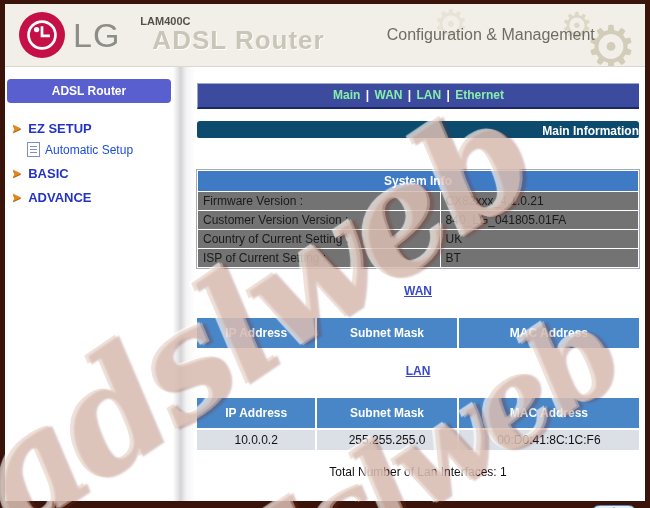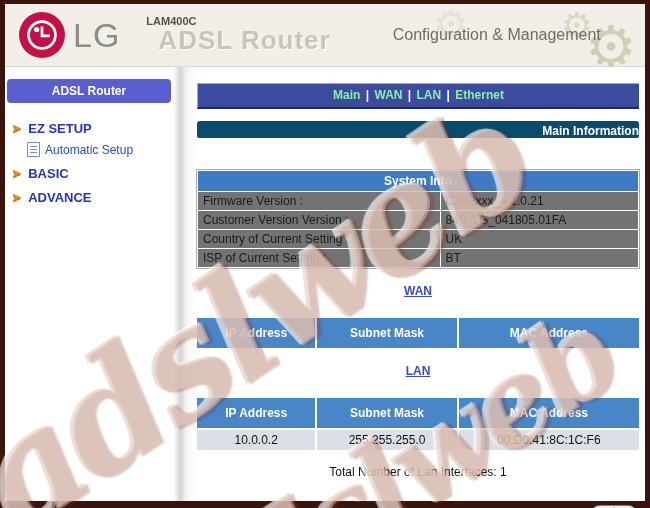--- a/index.html
+++ b/index.html
@@ -19,21 +19,21 @@
     display:flex;align-items:center;position:relative;overflow:hidden;
   }
   .logo-circle{
     width:46px;height:46px;border-radius:50%;background:#c50f47;
     margin-left:14px;flex:0 0 auto;display:flex;align-items:center;justify-content:center;
   }
   .logo-circle svg{width:38px;height:38px;}
   .logo-lg{
     color:#8d8d8a;font-weight:normal;font-size:34px;letter-spacing:1px;margin-left:8px;
   }
-  .model-block{margin-left:26px;line-height:1.05;}
+  .model-block{margin-left:20px;line-height:1.05;}
   .model-name{font-size:11px;font-weight:bold;color:#55514a;}
   .product-name{
     font-size:26px;font-weight:bold;color:#c9c5b8;letter-spacing:1px;
     text-shadow:1px 1px 0 #ffffff;margin-left:12px;
   }
   .header-title{
     color:#6e6c66;font-size:16px;margin-left:62px;white-space:nowrap;position:relative;z-index:2;
   }
   .gear{position:absolute;color:#d8d3bf;z-index:1;line-height:1;}
   .gear.g1{right:8px;top:14px;font-size:58px;color:#d2cdb9;}

